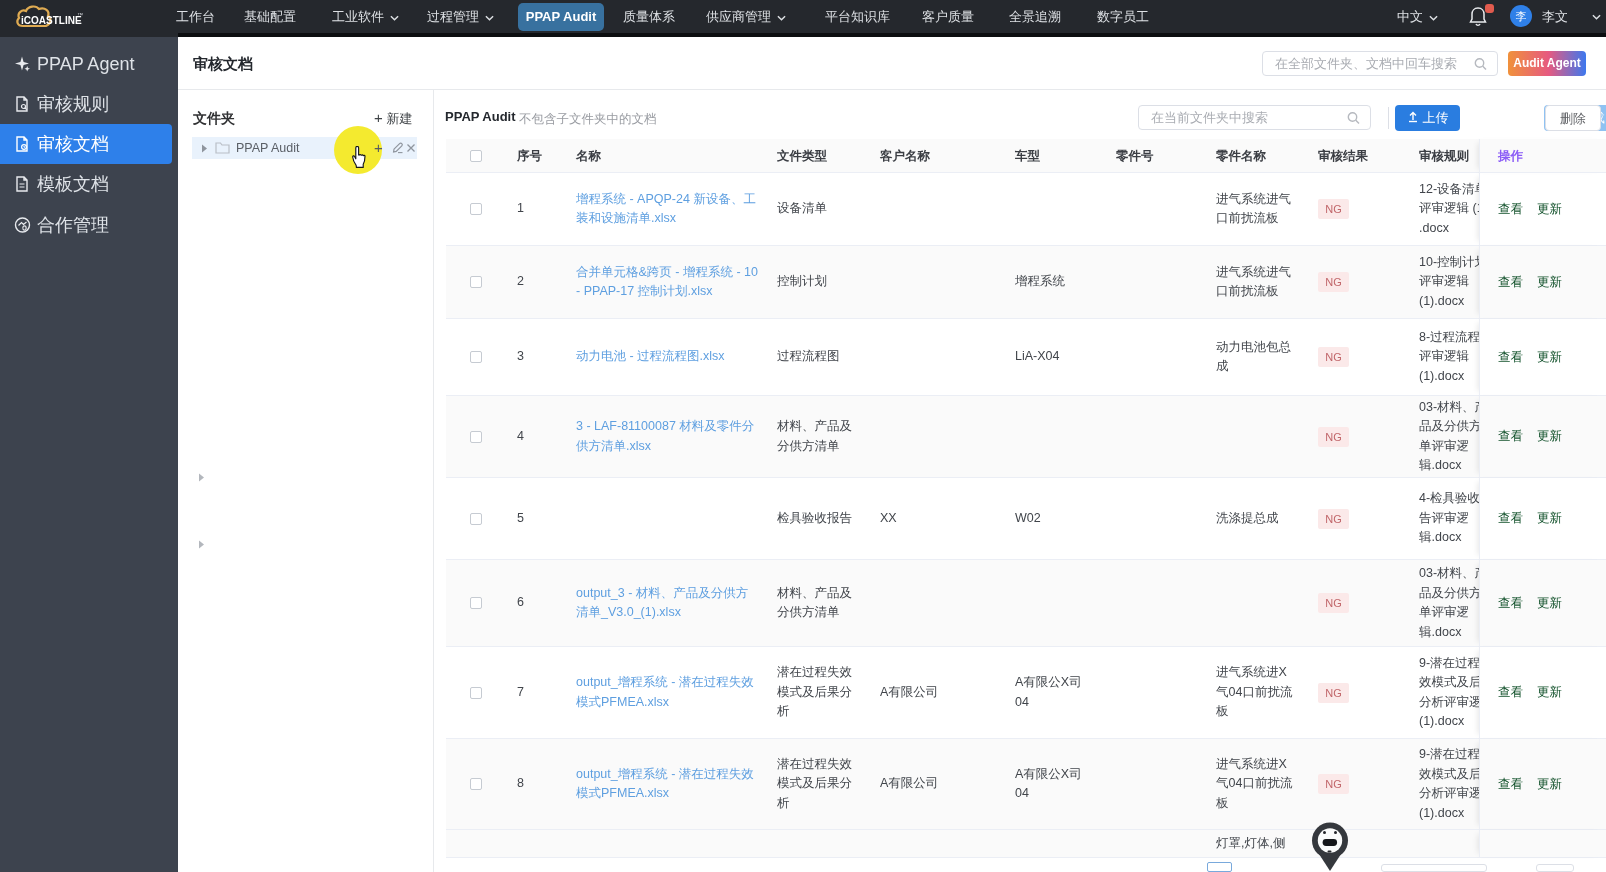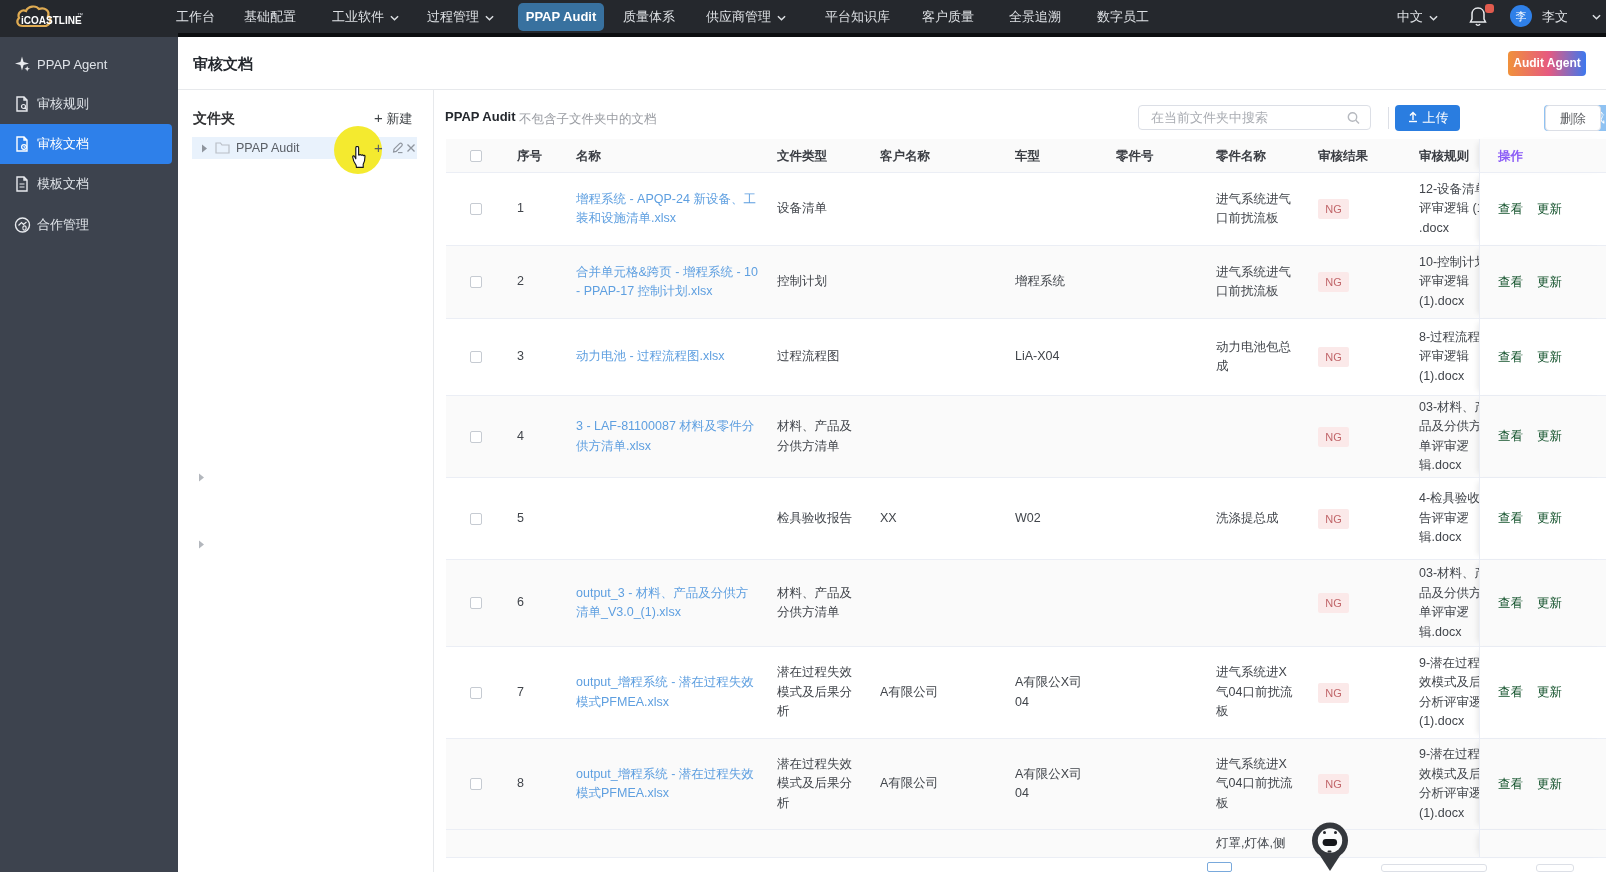--- a/index.html
+++ b/index.html
@@ -7,21 +7,21 @@
 
 
 #nav { position:absolute; left:0; top:0; width:1606px; height:37px; background:#25282d; z-index:30; }
 #navline { position:absolute; left:178px; top:33px; width:1428px; height:4px; background:#0c0e10; z-index:31; }
 .nitem { position:absolute; top:0; height:33px; line-height:33px; color:#dde0e4; font-size:13px; white-space:nowrap; }
 .chev { display:inline-block; margin-left:6px; width:9px; height:6px; vertical-align:middle; }
 #pill { position:absolute; left:518px; top:3px; width:86px; height:28px; background:#38719f; border-radius:5px; color:#fff; font-size:13px; font-weight:700; text-align:center; line-height:28px; }
 
 
 #side { position:absolute; left:0; top:37px; width:178px; height:835px; background:#3d434e; z-index:20; }
-.sitem { position:absolute; left:0; width:178px; height:40px; color:#dfe3e8; font-size:13px; }
+.sitem { position:absolute; left:0; width:178px; height:40px; color:#dfe3e8; font-size:18px; }
 .sitem .txt { position:absolute; left:37px; top:50%; transform:translateY(-50%); white-space:nowrap; }
 .sitem svg { position:absolute; left:14px; top:50%; transform:translateY(-50%); }
 .sactive { background:#2e80ea; width:172px; border-radius:0 4px 4px 0; color:#fff; }
 
 
 #content { position:absolute; left:178px; top:37px; width:1428px; height:835px; background:#fff; }
 #title { position:absolute; left:15px; top:18px; font-size:15px; font-weight:700; color:#24282e; }
 .inp { position:absolute; border:1px solid #dcdfe6; border-radius:4px; background:#fff; color:#a9acb2; font-size:13px; }
 .inp .ph { position:absolute; left:12px; top:50%; transform:translateY(-50%); white-space:nowrap; }
 .inp svg { position:absolute; right:10px; top:50%; transform:translateY(-50%); }
@@ -136,20 +136,27 @@
     <svg width="17" height="17" viewBox="0 0 17 17">
         <circle cx="8.5" cy="8.5" r="7" fill="none" stroke="#e8eaee" stroke-width="1.4"></circle>
         <path d="M4.5 9 l3-3 2 2 3-2.5 M9 11.5 a1.6 1.6 0 1 0 3 0 a1.6 1.6 0 1 0 -3 0" fill="none" stroke="#e8eaee" stroke-width="1.2"></path>
       </svg>
     <span class="txt">合作管理</span>
   </div>
 </div>
 
 <div id="content">
   <div id="title">审核文档</div>
+  <div class="inp" style="left:1084px;top:14px;width:236px;height:25px">
+    <span class="ph">在全部文件夹、文档中回车搜索</span>
+    <svg width="13" height="13" viewBox="0 0 13 13">
+        <circle cx="5.5" cy="5.5" r="4.2" fill="none" stroke="#b6b9bf" stroke-width="1.4"></circle>
+        <path d="M8.8 8.8 L12 12" stroke="#b6b9bf" stroke-width="1.4"></path>
+      </svg>
+  </div>
   <div id="agent">Audit Agent</div>
   <div id="hr1"></div>
 
   <div id="fold-label">文件夹</div>
   <div id="fold-new"><span style="font-size:15px">+</span> 新建</div>
   <div id="fold-row">
     <svg class="abs" style="left:9px;top:7px" width="7" height="9" viewBox="0 0 7 9">
         <path d="M1 0.5 L6 4.5 L1 8.5 Z" fill="#8f959e"></path>
       </svg>
     <svg class="abs" style="left:23px;top:4px" width="15" height="13" viewBox="0 0 15 13">

